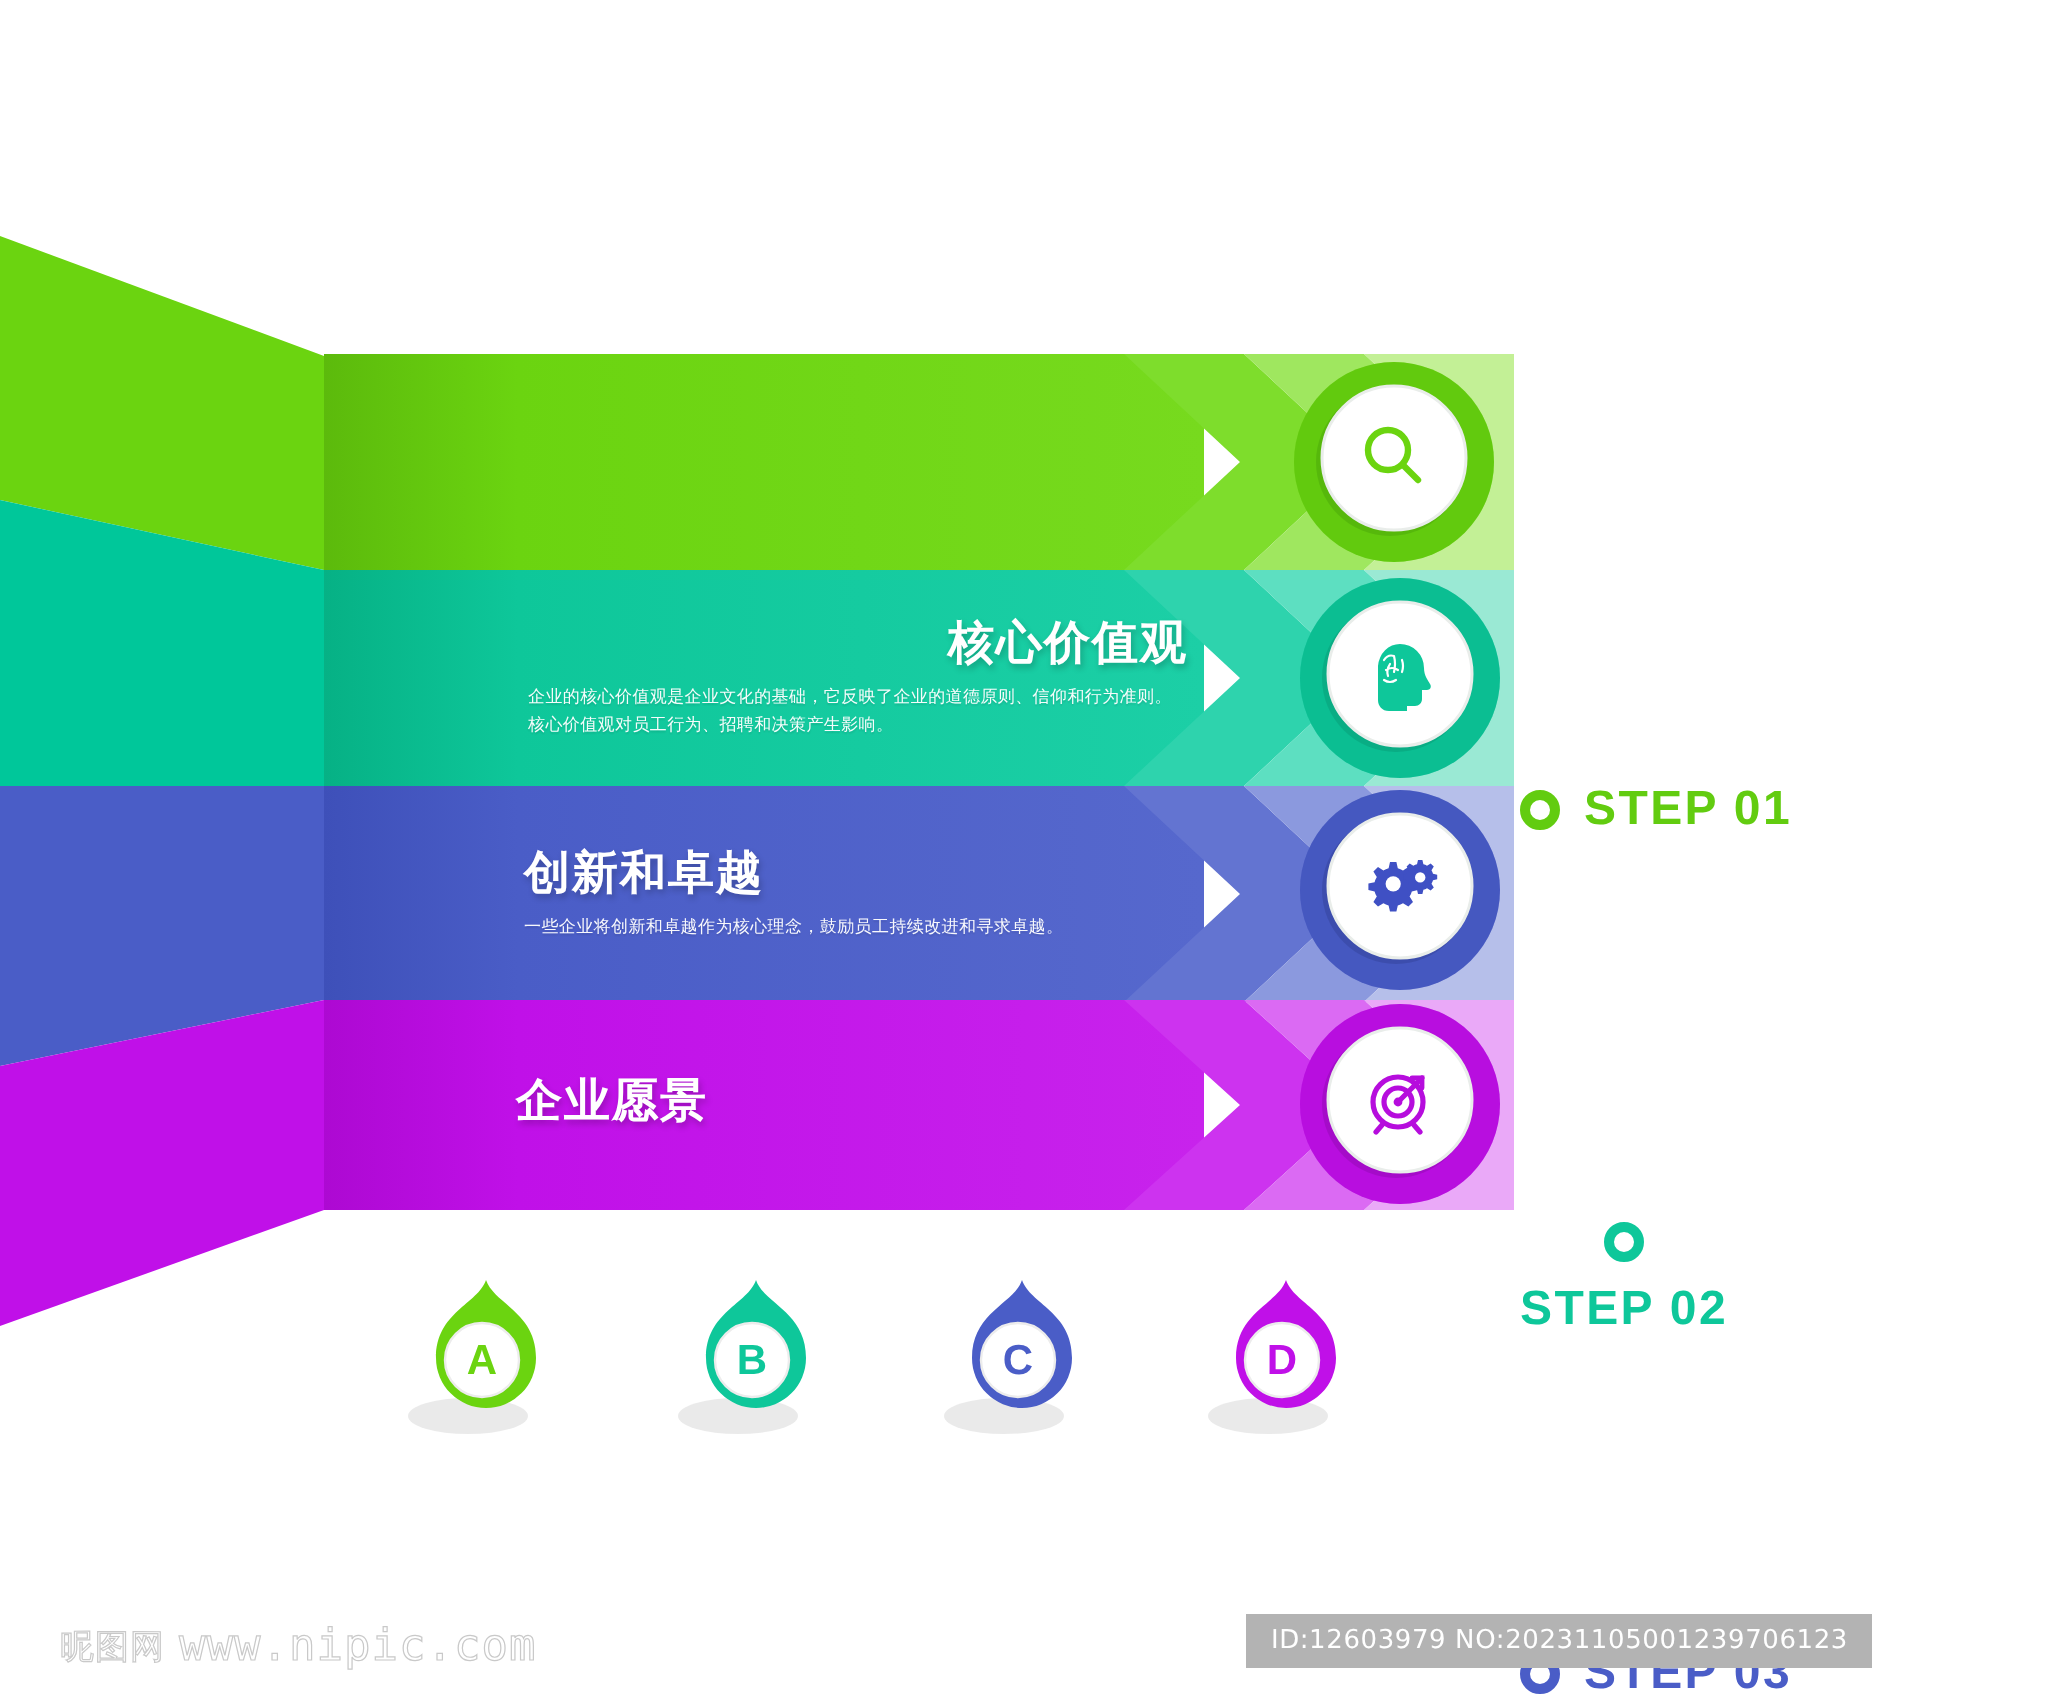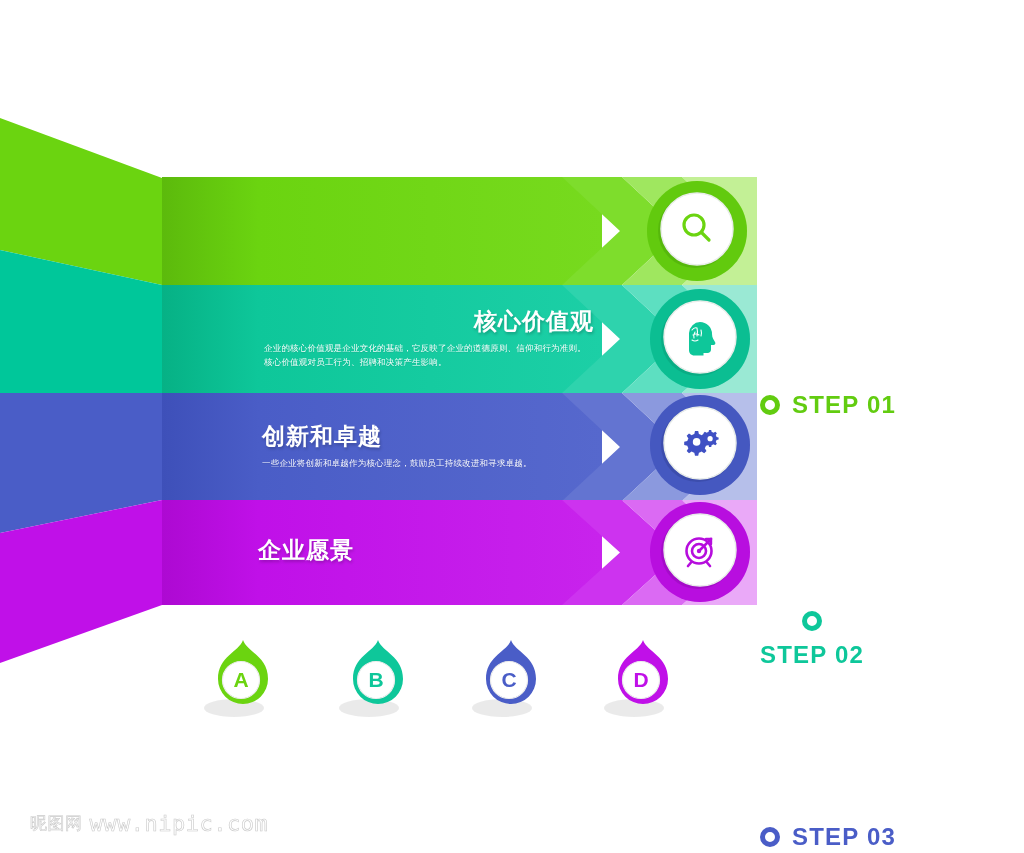--- a/index.html
+++ b/index.html
@@ -304,15 +304,16 @@
         <text x="41" y="55" text-anchor="middle" font-family="Liberation Sans, sans-serif" font-size="21" font-weight="bold" fill="#c010e8">D</text>
       </svg>
     </div>
   </div>
 
   <div class="footer">
     <div class="wm">
       <span class="wm-cn">昵图网</span>
       <span class="wm-url">www.nipic.com</span>
     </div>
+    <div class="idbadge">ID:12603979 NO:20231105001239706123</div>
   </div>
 
 </div>
 
 </body></html>

